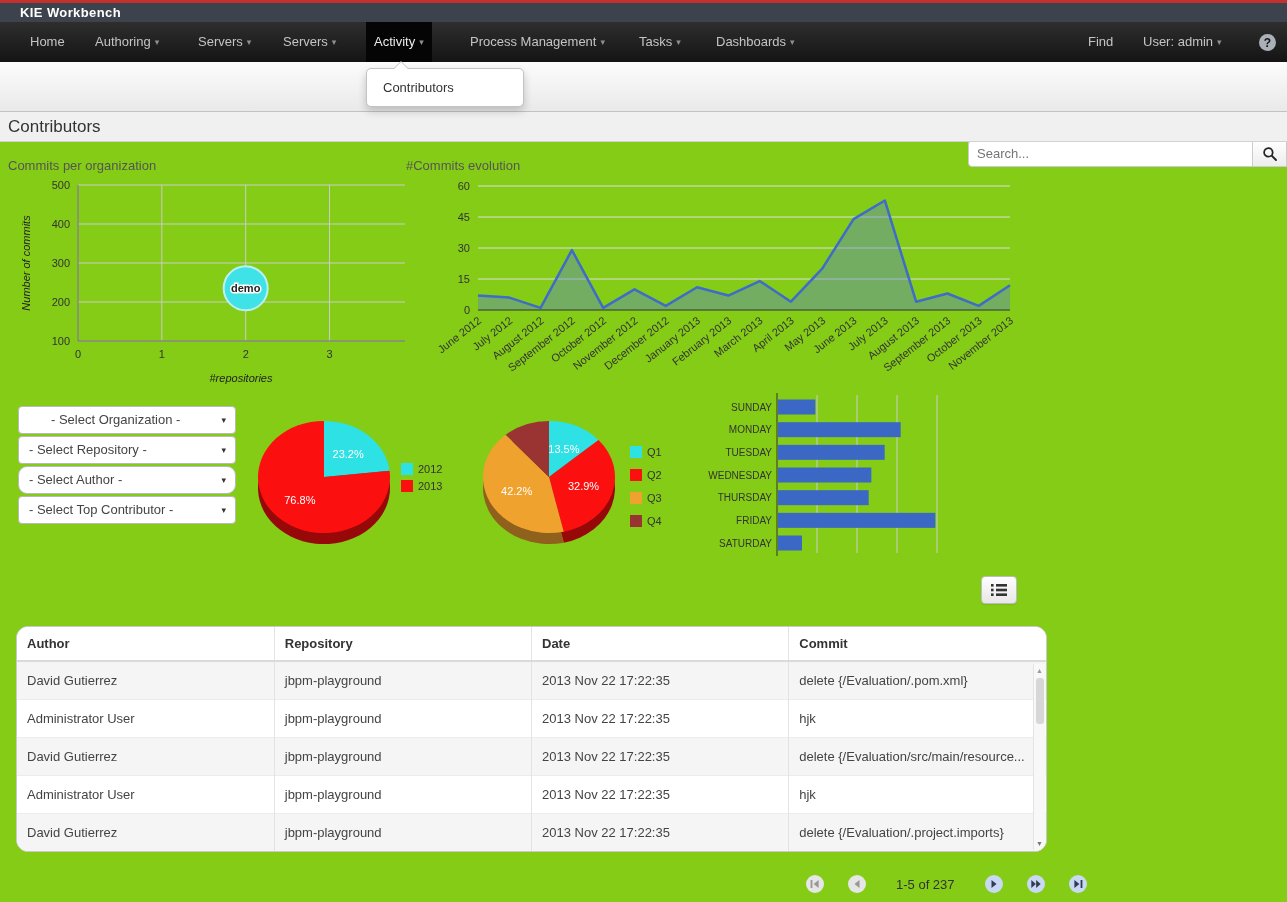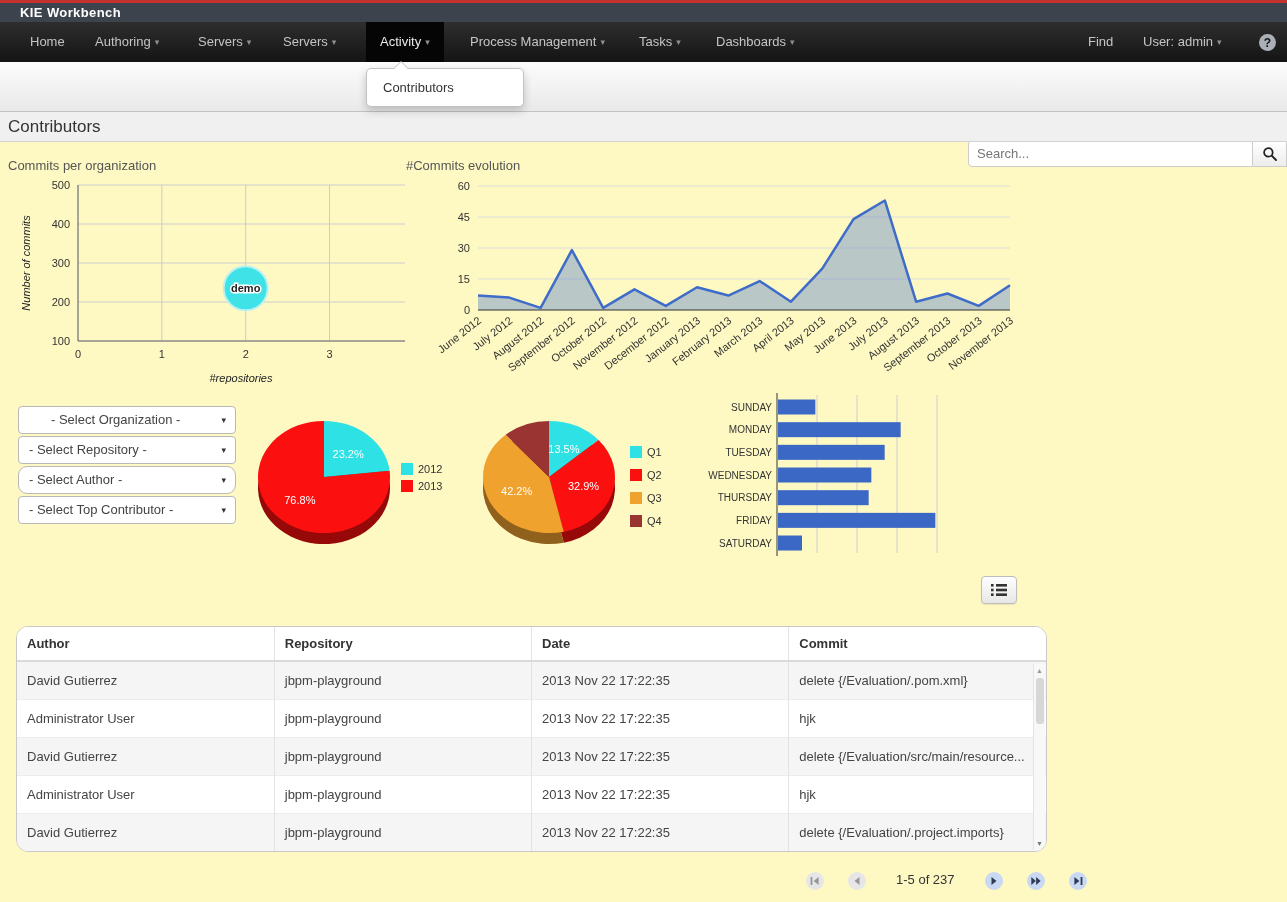--- a/index.html
+++ b/index.html
@@ -1,26 +1,26 @@
 <!DOCTYPE html>
 <html><head>
 <meta charset="utf-8">
 <style>
   * { box-sizing: border-box; margin: 0; padding: 0; }
   body { font-family: "Liberation Sans", sans-serif; background: #fff; }
-  .screen { position: relative; width: 1287px; height: 902px; background: #fef9c3; overflow: hidden; }
+  .screen { position: relative; width: 1287px; height: 902px; background: #84cc16; overflow: hidden; }
 
   .top-strip { position: absolute; top: 0; left: 0; right: 0; height: 3px; background: #c4302b; }
   .brand-bar { position: absolute; top: 3px; left: 0; right: 0; height: 19px; background: #3c434c; }
   .brand { position: absolute; left: 20px; top: 0; line-height: 19px; font-weight: bold; font-size: 13px; color: #fff; letter-spacing: .4px; }
 
   .navbar { position: absolute; top: 22px; left: 0; right: 0; height: 40px; background: linear-gradient(#2e2e2e, #141414); }
   .nav-item { position: absolute; top: 0; height: 40px; line-height: 40px; font-size: 13px; color: #c4c4c4; cursor: pointer; white-space: nowrap; }
   .nav-item .caret { font-size: 9px; color: #8f8f8f; margin-left: 4px; vertical-align: 1px; }
-  .nav-item.active { background: #050505; padding: 0 14px; color: #eaeaea; }
+  .nav-item.active { background: #050505; padding: 0 8px; color: #eaeaea; }
   .help-icon { position: absolute; left: 1259px; top: 12px; width: 17px; height: 17px; border-radius: 50%; background: #aab0b6; color: #101418; font-weight: bold; font-size: 12px; display: flex; align-items: center; justify-content: center; cursor: pointer; }
 
   .dropdown { position: absolute; left: 366px; top: 68px; width: 158px; background: #fff; border: 1px solid #c3c3c3; border-radius: 5px; box-shadow: 0 4px 9px rgba(0,0,0,.2); z-index: 20; padding: 6px 0; }
   .dropdown::after { content: ""; position: absolute; top: -7px; left: 27px; border-left: 7px solid transparent; border-right: 7px solid transparent; border-bottom: 7px solid #fff; }
   .dropdown::before { content: ""; position: absolute; top: -8px; left: 26px; border-left: 8px solid transparent; border-right: 8px solid transparent; border-bottom: 8px solid #bbb; }
   .dropdown-item { font-size: 13px; color: #333; padding: 5px 16px; cursor: pointer; }
 
   .search-band { position: absolute; top: 62px; left: 0; right: 0; height: 50px; background: linear-gradient(#fcfcfc, #e9e9e9); border-bottom: 1px solid #c2c2c2; }
   .search-input { position: absolute; left: 968px; top: 78px; width: 285px; height: 27px; border: 1px solid #ccc; border-radius: 4px 0 0 4px; padding: 0 8px; font-size: 13px; color: #555; background: #fff; outline: none; font-family: "Liberation Sans", sans-serif; }
   .search-btn { position: absolute; left: 1253px; top: 78px; width: 34px; height: 27px; border: 1px solid #ccc; border-left: none; background: linear-gradient(#ffffff, #ededed); display: flex; align-items: center; justify-content: center; cursor: pointer; }
@@ -63,21 +63,21 @@
   .table-wrap th:last-child, .table-wrap td:last-child { border-right: none; }
   .table-wrap td { padding: 11px 10px; white-space: nowrap; overflow: hidden; }
   .table-wrap tbody tr { border-top: 1px solid #ececec; }
   .table-wrap tbody tr:nth-child(odd) { background: #f5f5f5; }
 
   .tbl-scrollbar { position: absolute; right: 1px; top: 37px; bottom: 1px; width: 12px; background: #f8f8f8; border-left: 1px solid #e4e4e4; }
   .sb-arrow { position: absolute; left: 0; width: 11px; text-align: center; font-size: 7px; color: #999; cursor: pointer; }
   .sb-up { top: 3px; } .sb-down { bottom: 3px; color: #777; }
   .sb-thumb { position: absolute; left: 2px; top: 14px; width: 8px; height: 46px; background: #d7d7d7; border-radius: 3px; cursor: pointer; }
 
-  .pagination { position: absolute; left: 806px; top: 872px; height: 24px; display: flex; gap: 24px; }
+  .pagination { position: absolute; left: 806px; top: 872px; height: 24px; display: flex; align-items: center; gap: 24px; }
   .pg-btn { width: 18px; height: 18px; border-radius: 50%; display: flex; align-items: center; justify-content: center; cursor: pointer; }
   .pg-btn.disabled { background: #e6e6e6; color: #979797; }
   .pg-btn.enabled { background: #c9d8f3; color: #303c55; }
   .pg-label { font-size: 13px; color: #333; margin: 0 6px; }
 </style>
 </head>
 <body>
 
 <div class="screen">
 

